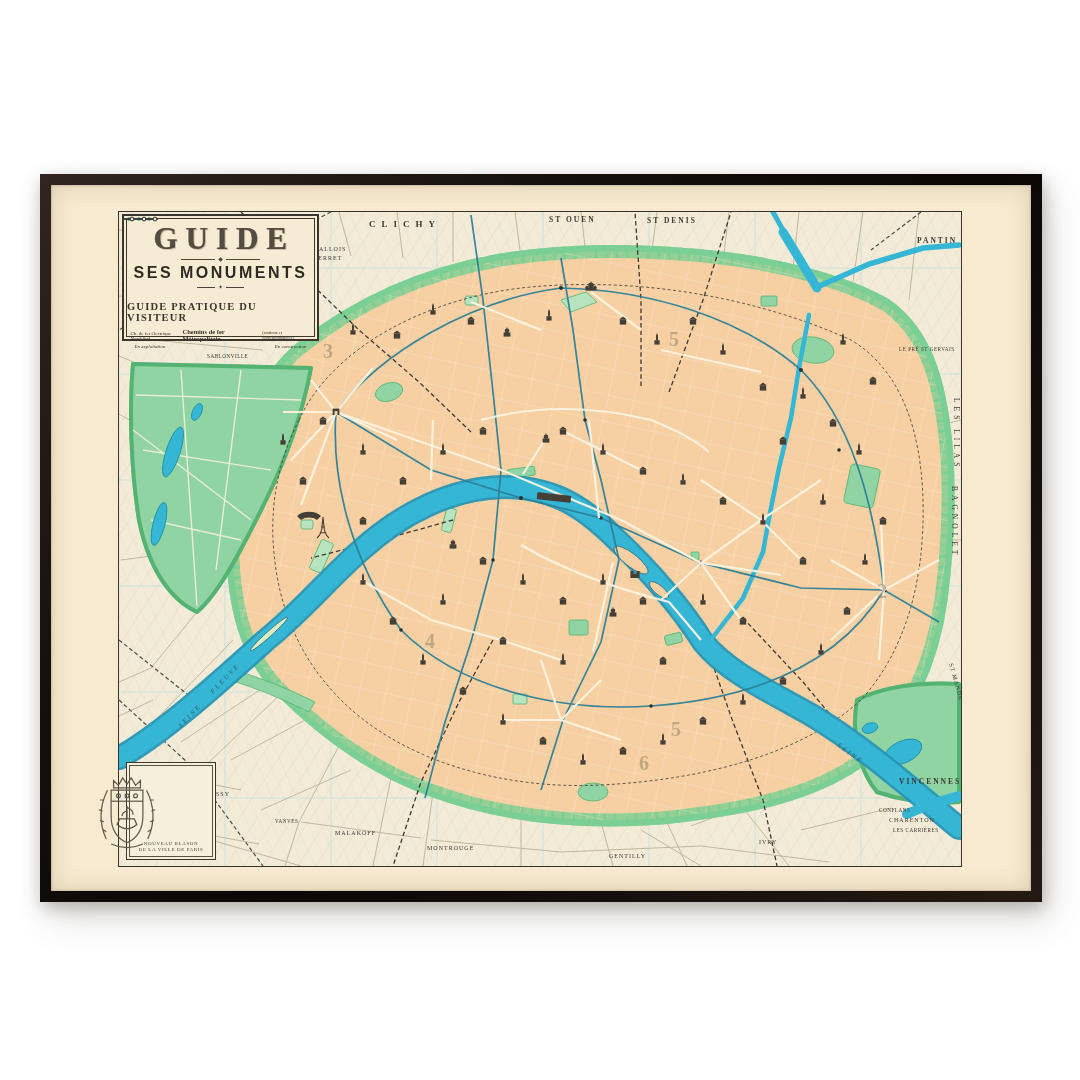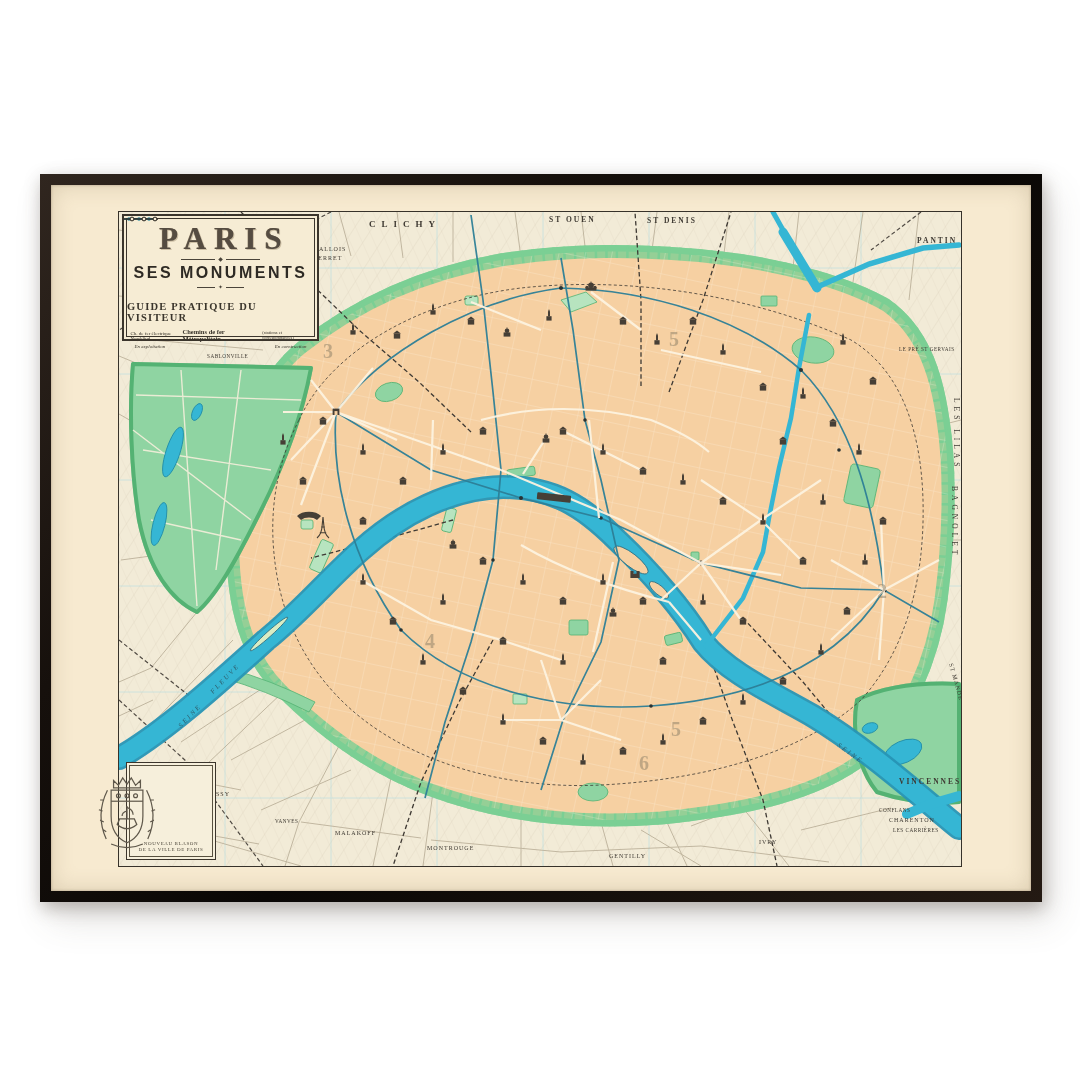--- a/index.html
+++ b/index.html
@@ -379,21 +379,21 @@
             <text class="lbl-tiny" x="274" y="823">VANVES</text>
             <text class="lbl-sm" x="212" y="796">ISSY</text>
             <text class="lbl-river" transform="translate(212 694) rotate(-46)">FLEUVE</text>
             <text class="lbl-river" transform="translate(180 728) rotate(-46)">SEINE</text>
             <text class="lbl-river" transform="translate(836 746) rotate(36)">SEINE</text>
           </g>
         </svg>
 
         <div class="cartouche">
           <div class="cartouche-inner">
-            <div class="c-title">PARIS</div>
+            <div class="c-title">GUIDE</div>
             <div class="c-rule">
               <span class="bar"></span>
                 <span class="dia">◆</span>
                 <span class="bar"></span>
             </div>
             <div class="c-sub">SES MONUMENTS</div>
             <div class="c-rule">
               <span class="bar" style="width:18px"></span>
                 <span class="dia">✦</span>
                 <span class="bar" style="width:18px"></span>

